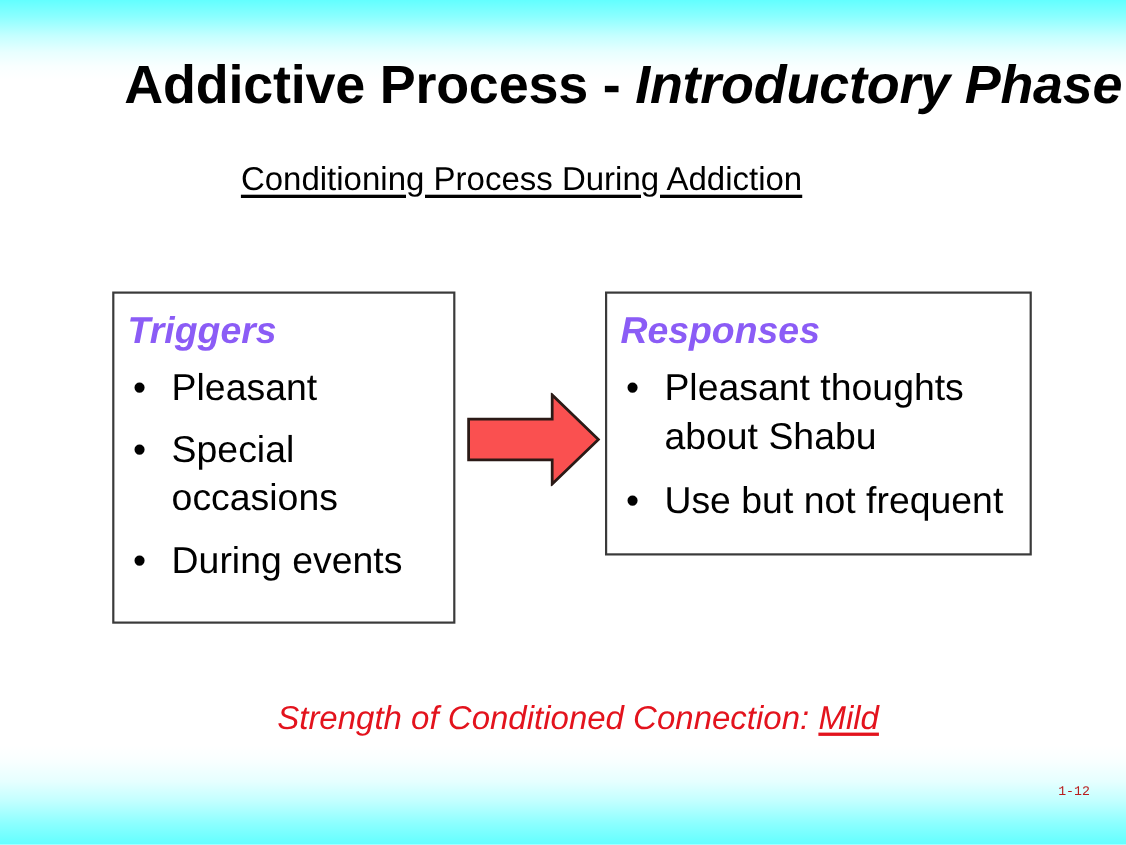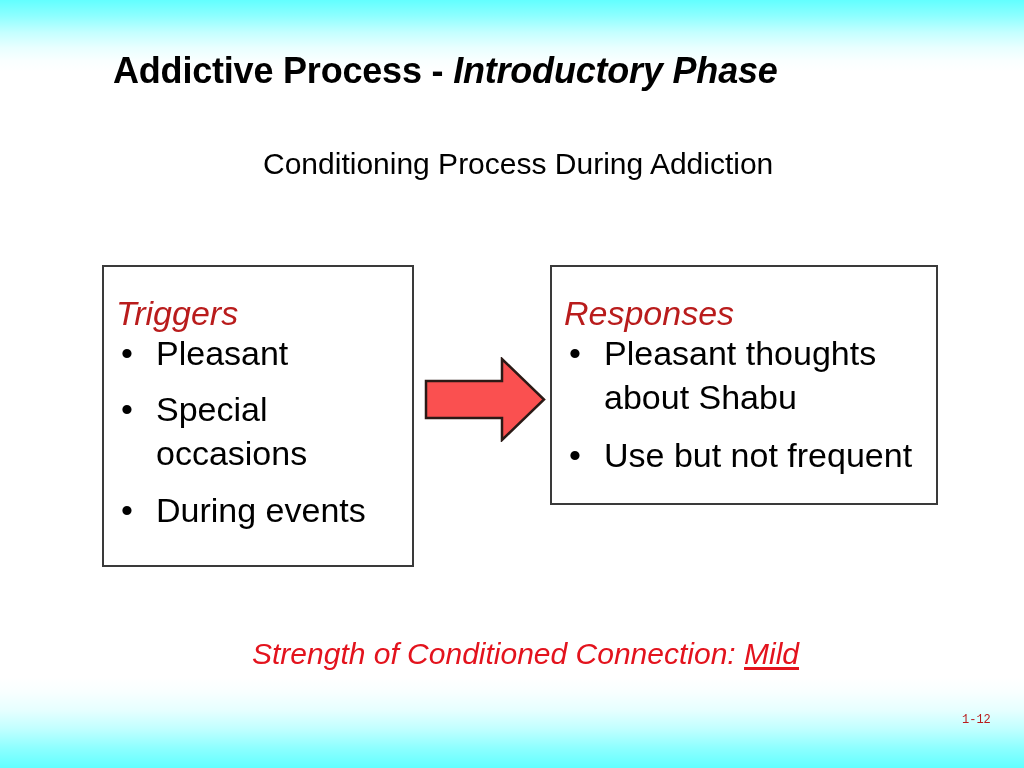--- a/index.html
+++ b/index.html
@@ -48,40 +48,40 @@
         #c2ffff 44%,
         #e6ffff 64%,
         #f8ffff 84%,
         #ffffff 100%);
   }
 
   .slide-title {
     position: absolute;
     left: 113px;
     top: 50px;
-    font-size: 36px;
+    font-size: 49px;
     font-weight: bold;
     color: #000000;
     letter-spacing: -0.2px;
     white-space: nowrap;
   }
   .slide-title .title-em {
     font-style: italic;
   }
 
   .slide-subtitle {
     position: absolute;
     left: 219px;
     top: 147px;
     font-size: 30px;
     font-weight: normal;
     color: #000000;
+    text-decoration: underline;
     text-underline-offset: 4px;
     white-space: nowrap;
-    margin-left: 44px;
   }
 
   .concept-box {
     position: absolute;
     box-sizing: border-box;
     border: 2px solid #3a3a3a;
     background: #ffffff;
   }
   .box-triggers {
     left: 102px;
@@ -92,25 +92,25 @@
   .box-responses {
     left: 550px;
     top: 265px;
     width: 388px;
     height: 240px;
   }
 
   .box-heading {
     position: absolute;
     left: 12px;
-    top: 27px;
+    top: 15px;
     font-size: 34px;
-    font-weight: normal;
+    font-weight: bold;
     font-style: italic;
-    color: #b91c1c;
+    color: #8b5cf6;
     white-space: nowrap;
   }
 
   .bullet-list {
     position: absolute;
     left: 12px;
     right: 6px;
     top: 64px;
     margin: 0;
     padding: 0;

